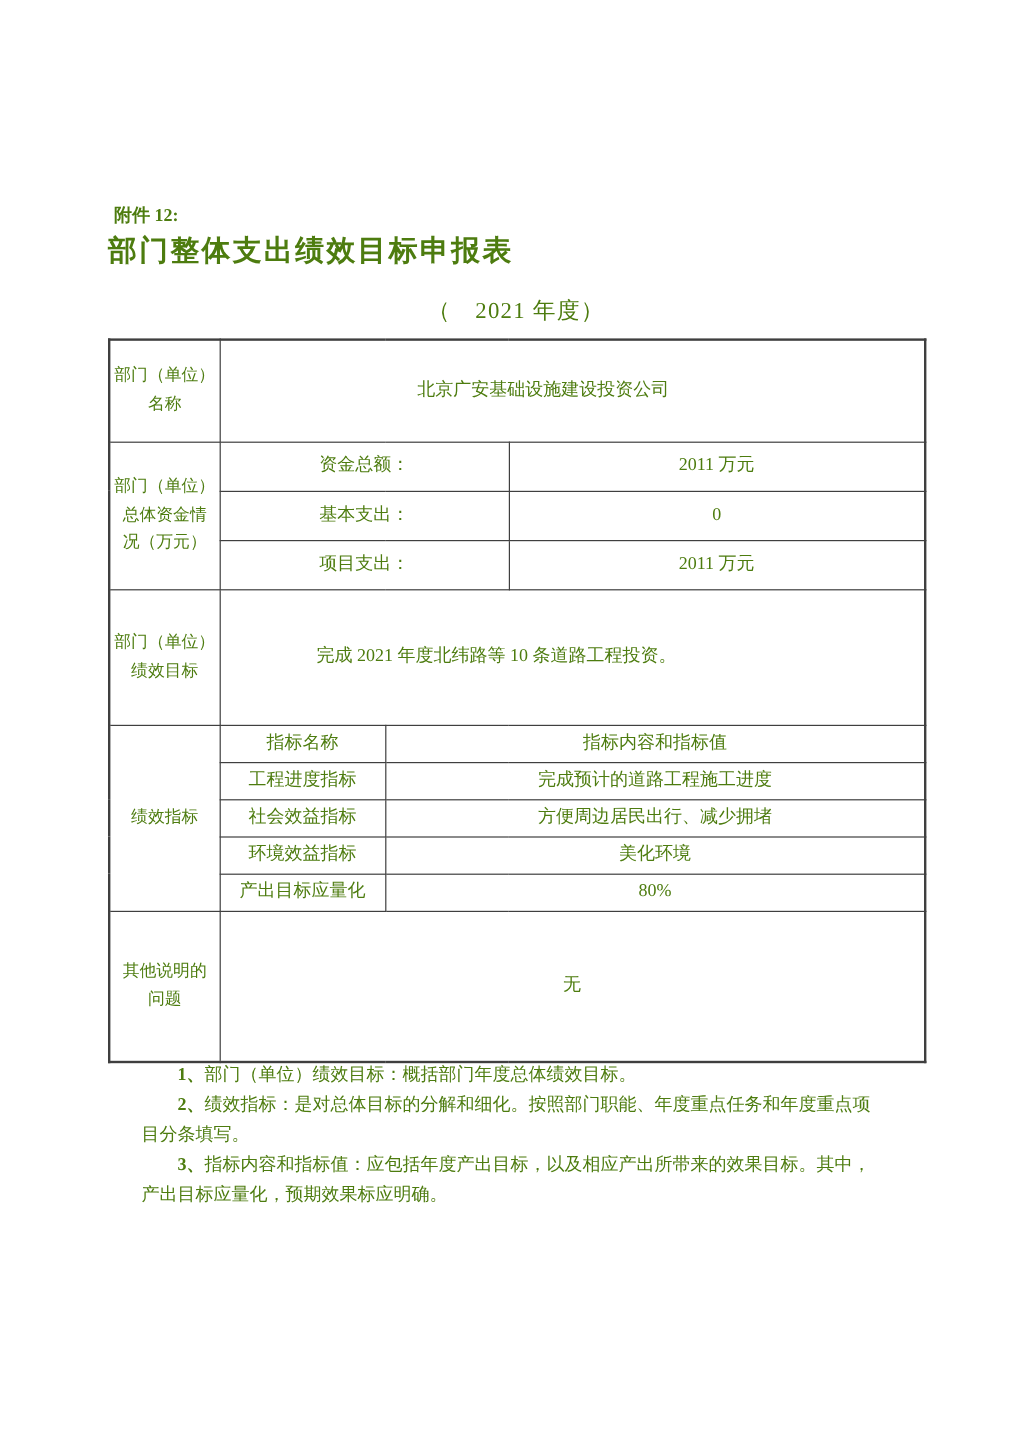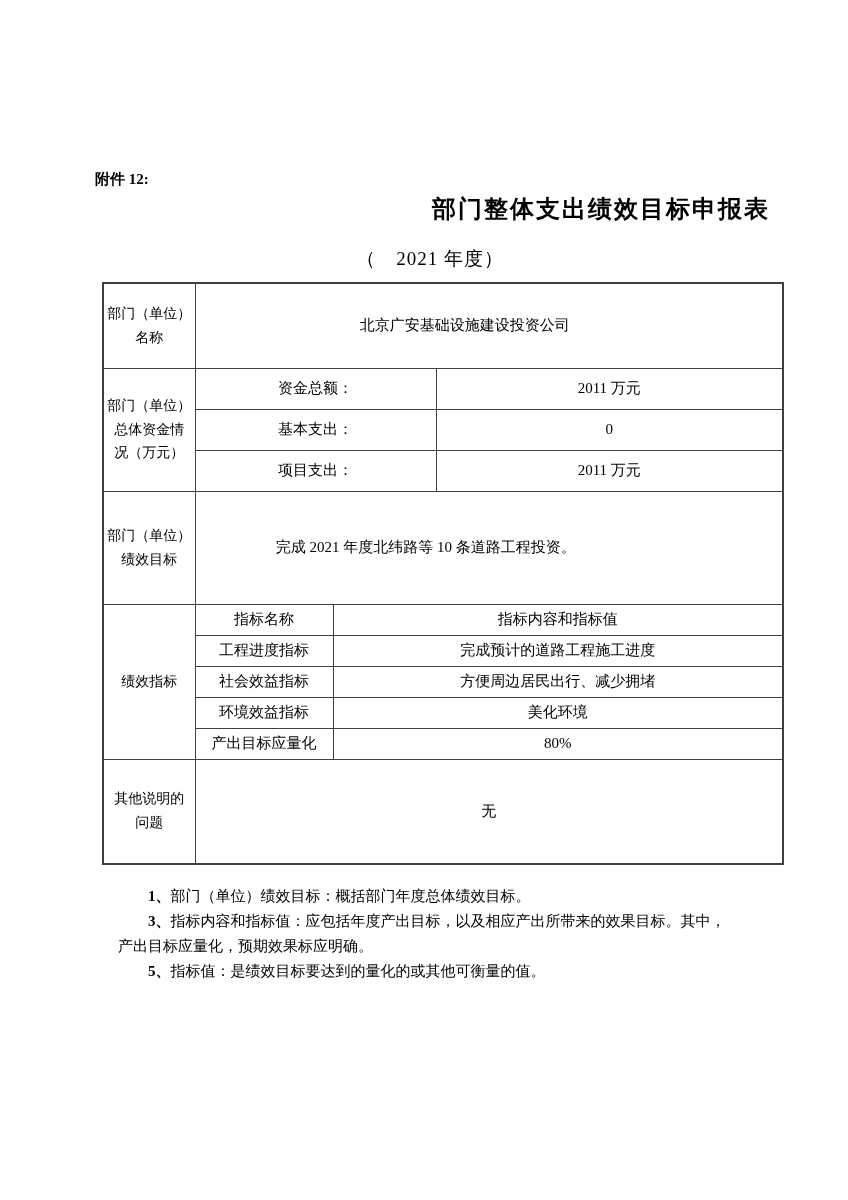--- a/index.html
+++ b/index.html
@@ -2,37 +2,37 @@
 <html><head>
 <meta charset="utf-8">
 <style>
   html, body { margin: 0; padding: 0; background: #ffffff; }
   .page {
     position: relative;
     width: 848px;
     height: 1200px;
     background: #ffffff;
     font-family: "Liberation Serif", "DejaVu Serif", serif;
-    color: #000000;
+    color: #4d7c0f;
     overflow: hidden;
   }
   .attachment {
     position: absolute;
     left: 95px;
     top: 170px;
     font-size: 15px;
     font-weight: bold;
   }
   .title {
     position: absolute;
     left: 90px;
     top: 193px;
     width: 680px;
     margin: 0;
-    text-align: right;
+    text-align: left;
     font-size: 24px;
     font-weight: bold;
     letter-spacing: 2px;
   }
   .year {
     position: absolute;
     left: 90px;
     top: 246px;
     width: 680px;
     text-align: center;
@@ -41,40 +41,40 @@
   }
   table.form {
     position: absolute;
     left: 90px;
     top: 282px;
     width: 680px;
     border-collapse: collapse;
     table-layout: fixed;
   }
   table.form, table.form td { border: 1px solid #3f3f3f; }
-  table.form { border-width: 2px; margin-left: 12px; }
+  table.form { border-width: 2px; }
   td {
     text-align: center;
     vertical-align: middle;
     font-size: 15px;
     padding: 2px 4px;
     overflow: hidden;
     line-height: 1.55;
   }
   td.hdr {
     font-size: 14px;
     padding: 2px 3px;
     line-height: 1.7;
   }
   .prewrap { white-space: pre-line; }
   tr.r-name   { height: 85px; }
   tr.r-fund   { height: 41px; }
   tr.r-target { height: 113px; }
   tr.r-ind    { height: 31px; }
-  tr.r-other  { height: 105px; }
+  tr.r-other  { height: 126px; }
   td.name-val   { padding-right: 52px; }
   td.target-val { padding-right: 130px; text-align: center; }
   .notes {
     position: absolute;
     left: 118px;
     top: 884px;
     width: 618px;
     font-size: 15px;
     line-height: 25px;
   }
@@ -154,17 +154,17 @@
     <tr class="r-other">
       <td class="hdr prewrap">其他说明的
 问题</td>
       <td colspan="3">无</td>
     </tr>
   </tbody>
     </table>
 
   <div class="notes">
     <p class="note"><span class="num">1、</span><span>部门（单位）绩效目标：概括部门年度总体绩效目标。</span></p>
+    <p class="note"><span class="num">2、</span><span>绩效指标：是对总体目标的分解和细化。按照部门职能、年度重点任务和年度重点项目分条填写。</span></p>
     <p class="note"><span class="num">3、</span><span>指标内容和指标值：应包括年度产出目标，以及相应产出所带来的效果目标。其中，产出目标应量化，预期效果标应明确。</span></p>
-    <p class="note"><span class="num">5、</span><span>指标值：是绩效目标要达到的量化的或其他可衡量的值。</span></p>
   </div>
 
 </div>
 
 </body></html>

